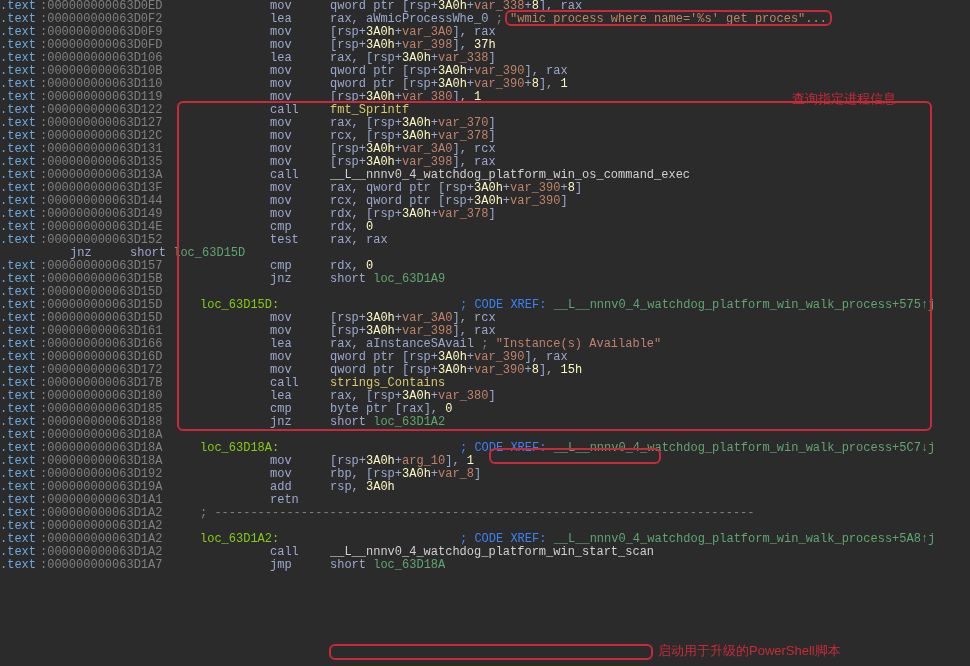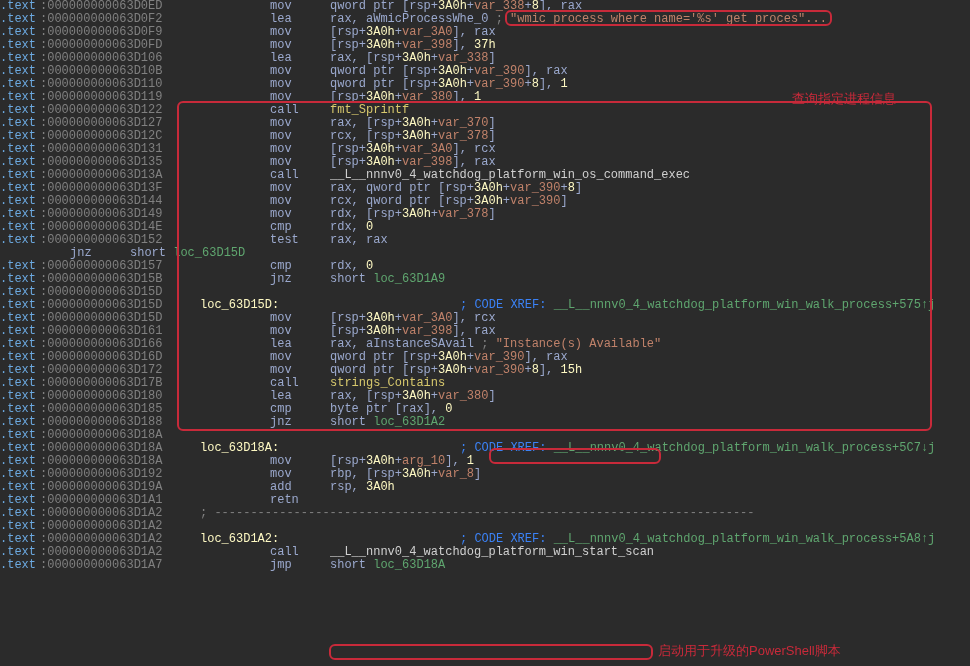--- a/index.html
+++ b/index.html
@@ -11,21 +11,21 @@
     color: #808080;
     width: 970px;
     height: 666px;
     overflow: hidden;
     white-space: nowrap;
     position: relative;
   }
   .line { display: flex; height: 13px; }
   .seg { color: #6ca9e0; }
   .addr { color: #808080; margin-left: 4px; }
-  .label { color: #fef9c3; }
+  .label { color: #84cc16; }
   .mn { color: #9ba9ce; }
   .op { color: #9ba9ce; }
   .num { color: #fef9c3; }
   .var { color: #c0826a; }
   .str { color: #c0826a; }
   .punct { color: #9ba9ce; }
   .cmt { color: #3b82f6; }
   .cmtgrey { color: #808080; }
   .fn { color: #d8c96d; }
   .fnref { color: #5fa66f; }

